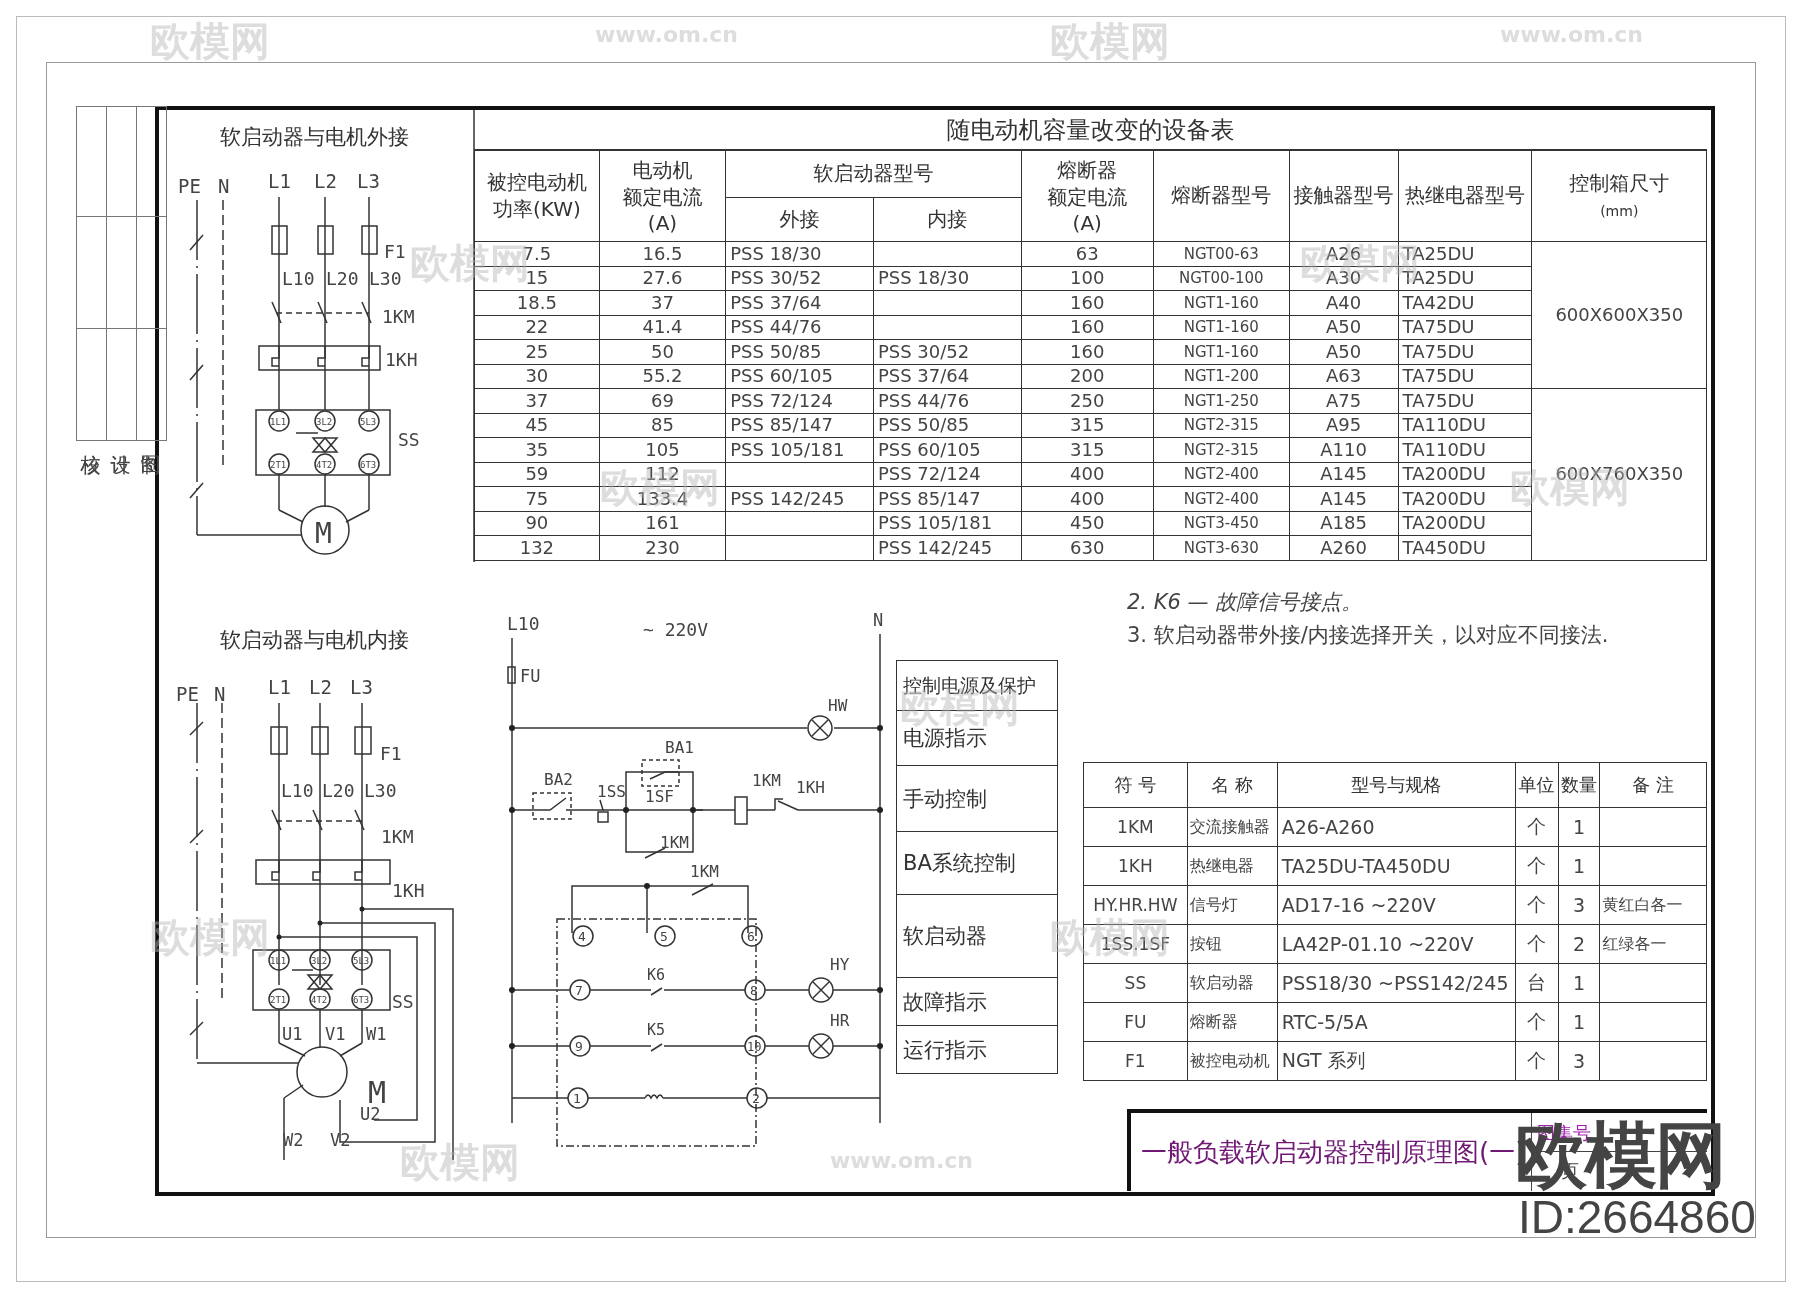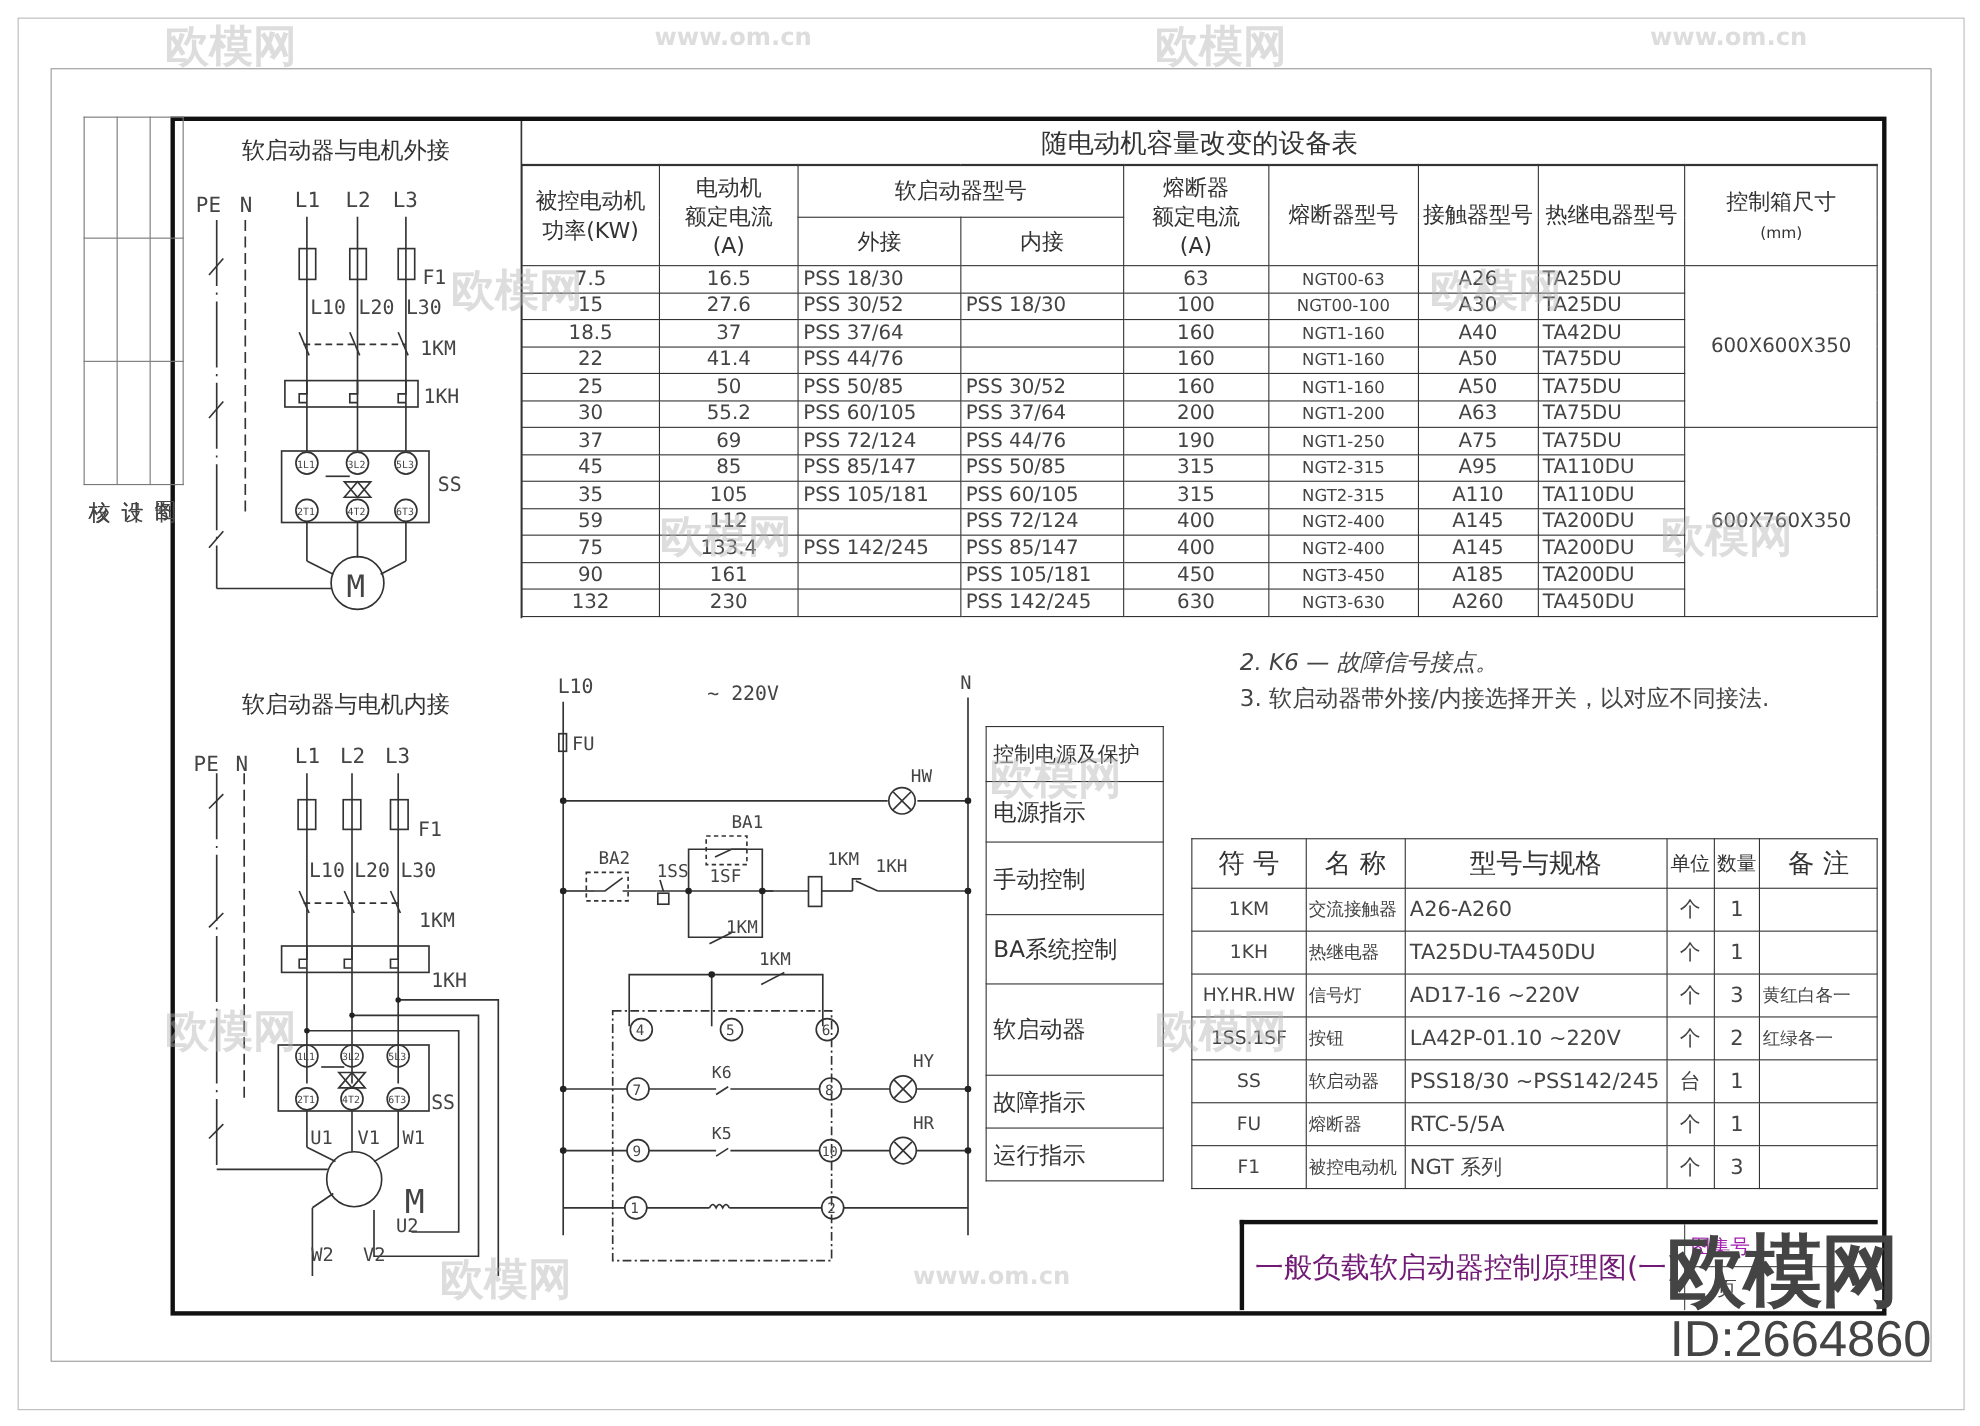--- a/index.html
+++ b/index.html
@@ -10,21 +10,21 @@
   .tm{font-family:"DejaVu Sans Mono",monospace;fill:#444;}
   table.grid{border-collapse:collapse;position:absolute;font-family:"DejaVu Sans",sans-serif;color:#444;}
   table.grid td, table.grid th{border:1px solid #333;padding:0 4px;font-weight:normal;white-space:nowrap;overflow:hidden;}
   table.cap td{height:23.5px;font-size:18px;line-height:22px;}
   table.cap th{font-size:20px;color:#333;}
   .c{text-align:center;}
   .l{text-align:left;}
   .wm{position:absolute;color:rgba(180,180,180,0.45);font-family:"DejaVu Sans",sans-serif;font-weight:bold;pointer-events:none;}
   .side td{border:1px solid #777;}
   table.equip td{font-size:19px;height:38px;color:#444;}
-  table.equip th{font-size:24px;height:44px;color:#333;}
+  table.equip th{font-size:18px;height:44px;color:#333;}
   .zones td{border:1px solid #333;font-size:21px;color:#333;padding-left:6px;}
 </style>
 </head>
 <body>
 
 <div class="abs" style="left:16px;top:16px;width:1768px;height:1264px;border:1px solid #bbb;"></div>
 <div class="abs" style="left:46px;top:62px;width:1708px;height:1174px;border:1px solid #999;"></div>
 <div class="abs" style="left:155px;top:106px;width:1552px;height:1082px;border:4px solid #111;"></div>
 
 <table class="abs side" style="left:76px;top:106px;border-collapse:collapse;width:78px;">
@@ -407,21 +407,21 @@
     <td class="c">200</td>
     <td class="c" style="font-size:15px">NGT1-200</td>
     <td class="c">A63</td>
     <td class="l">TA75DU</td>
   </tr>
       <tr>
     <td class="c">37</td>
     <td class="c">69</td>
     <td class="l pss">PSS 72/124</td>
     <td class="l pss">PSS 44/76</td>
-    <td class="c">190</td>
+    <td class="c">250</td>
     <td class="c" style="font-size:15px">NGT1-250</td>
     <td class="c">A75</td>
     <td class="l">TA75DU</td>
   <td rowspan="7" class="c">600X760X350</td>
       </tr>
       <tr>
     <td class="c">45</td>
     <td class="c">85</td>
     <td class="l pss">PSS 85/147</td>
     <td class="l pss">PSS 50/85</td>

